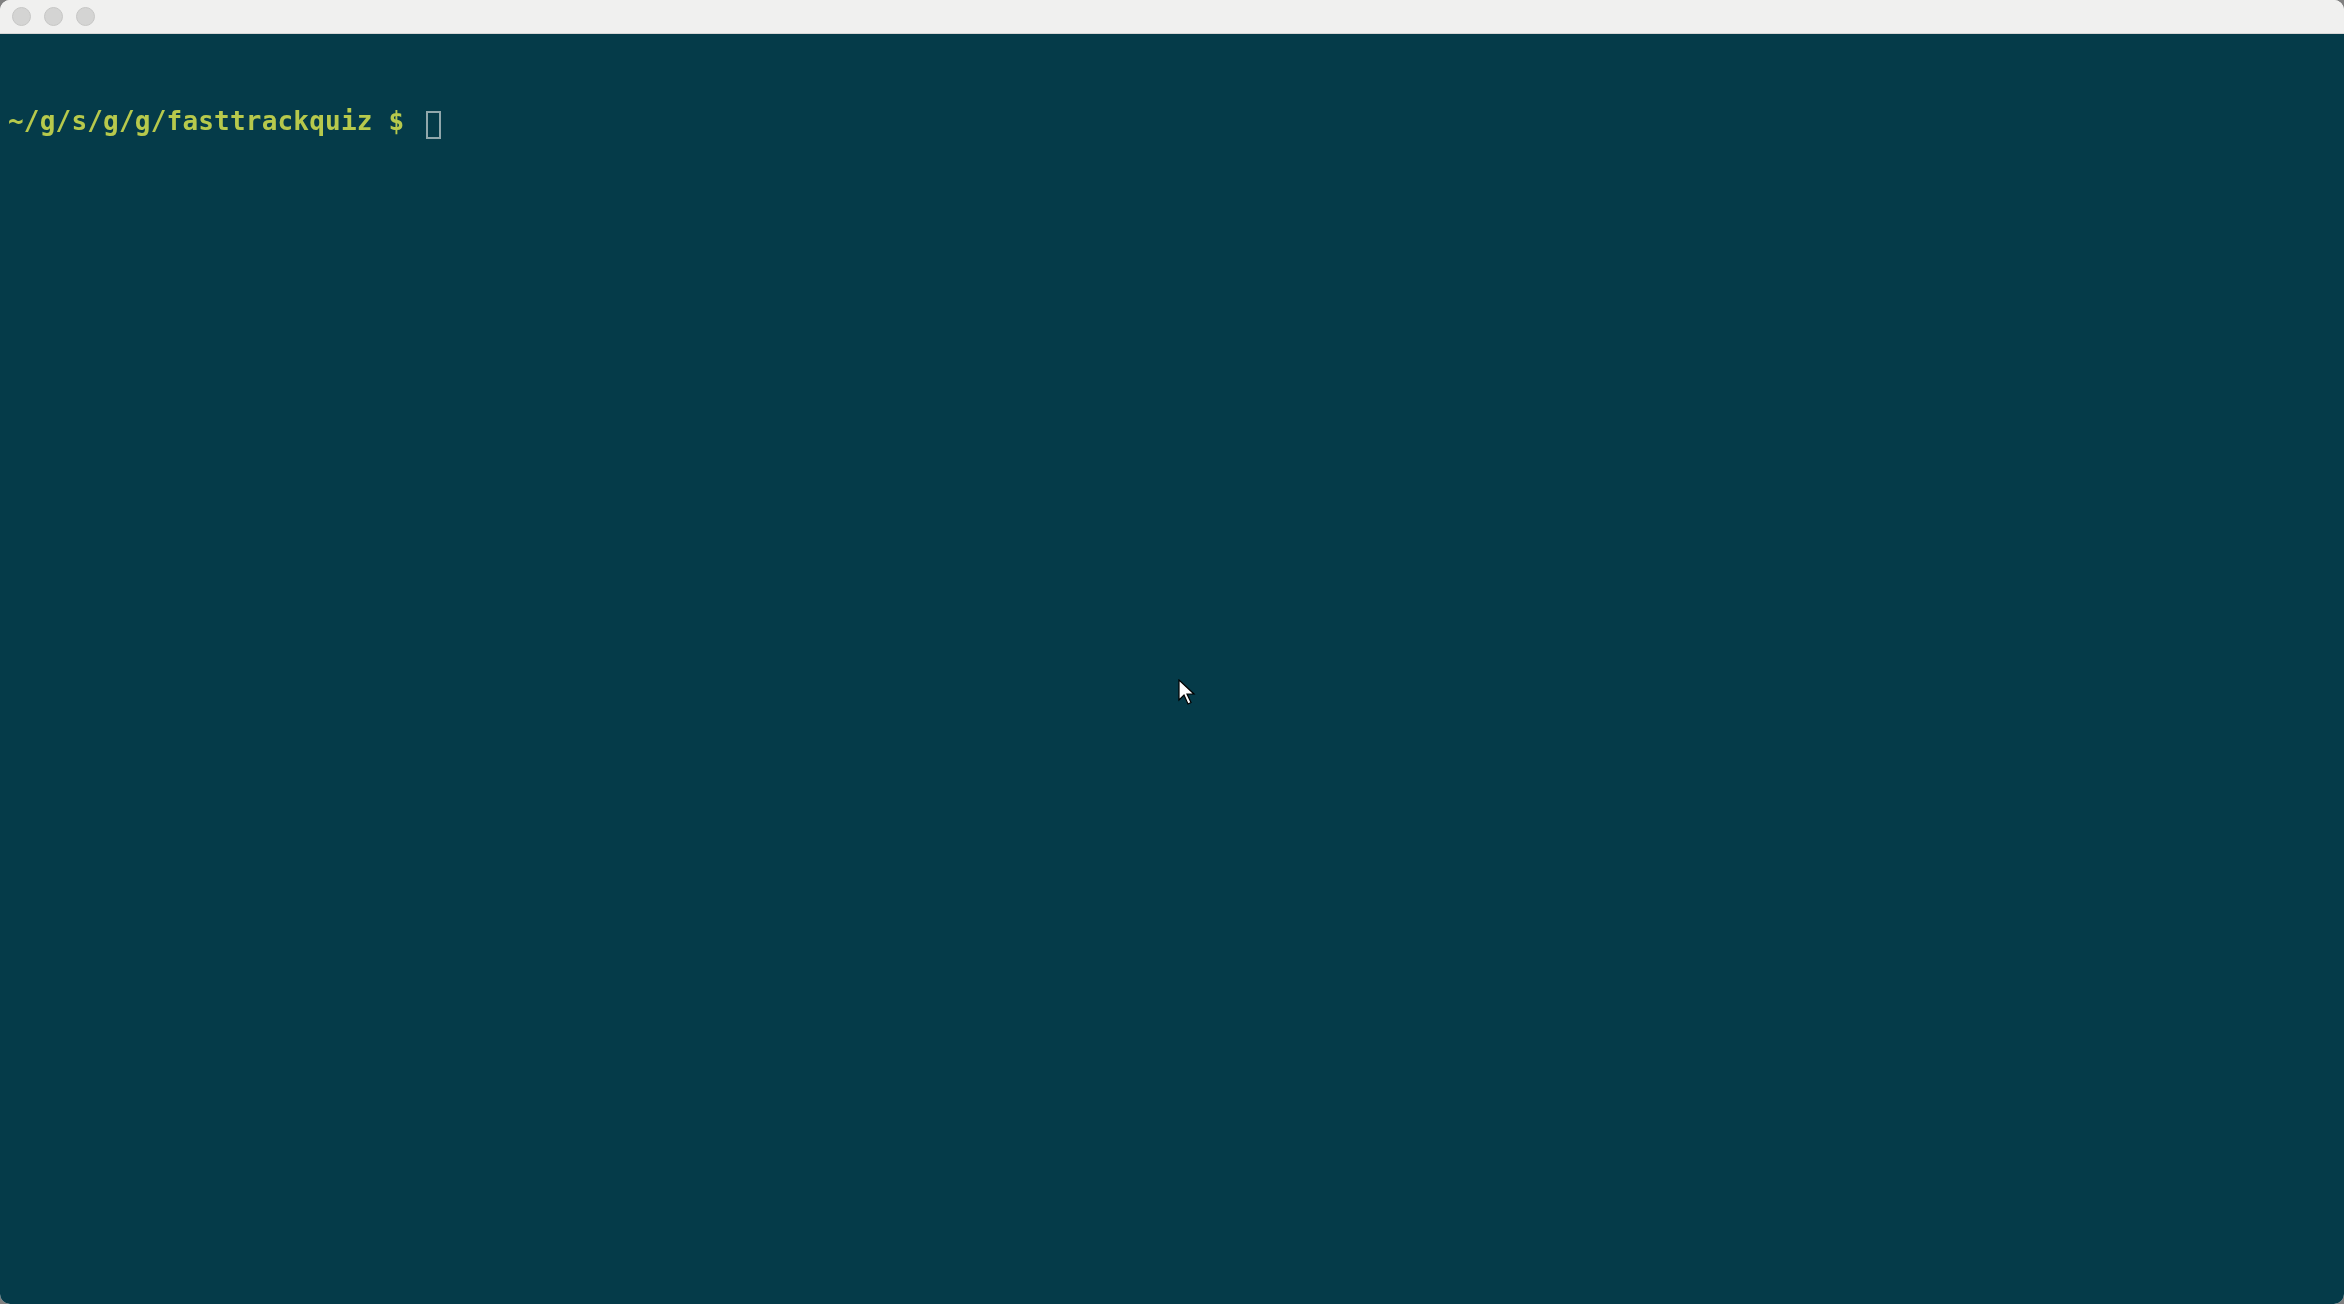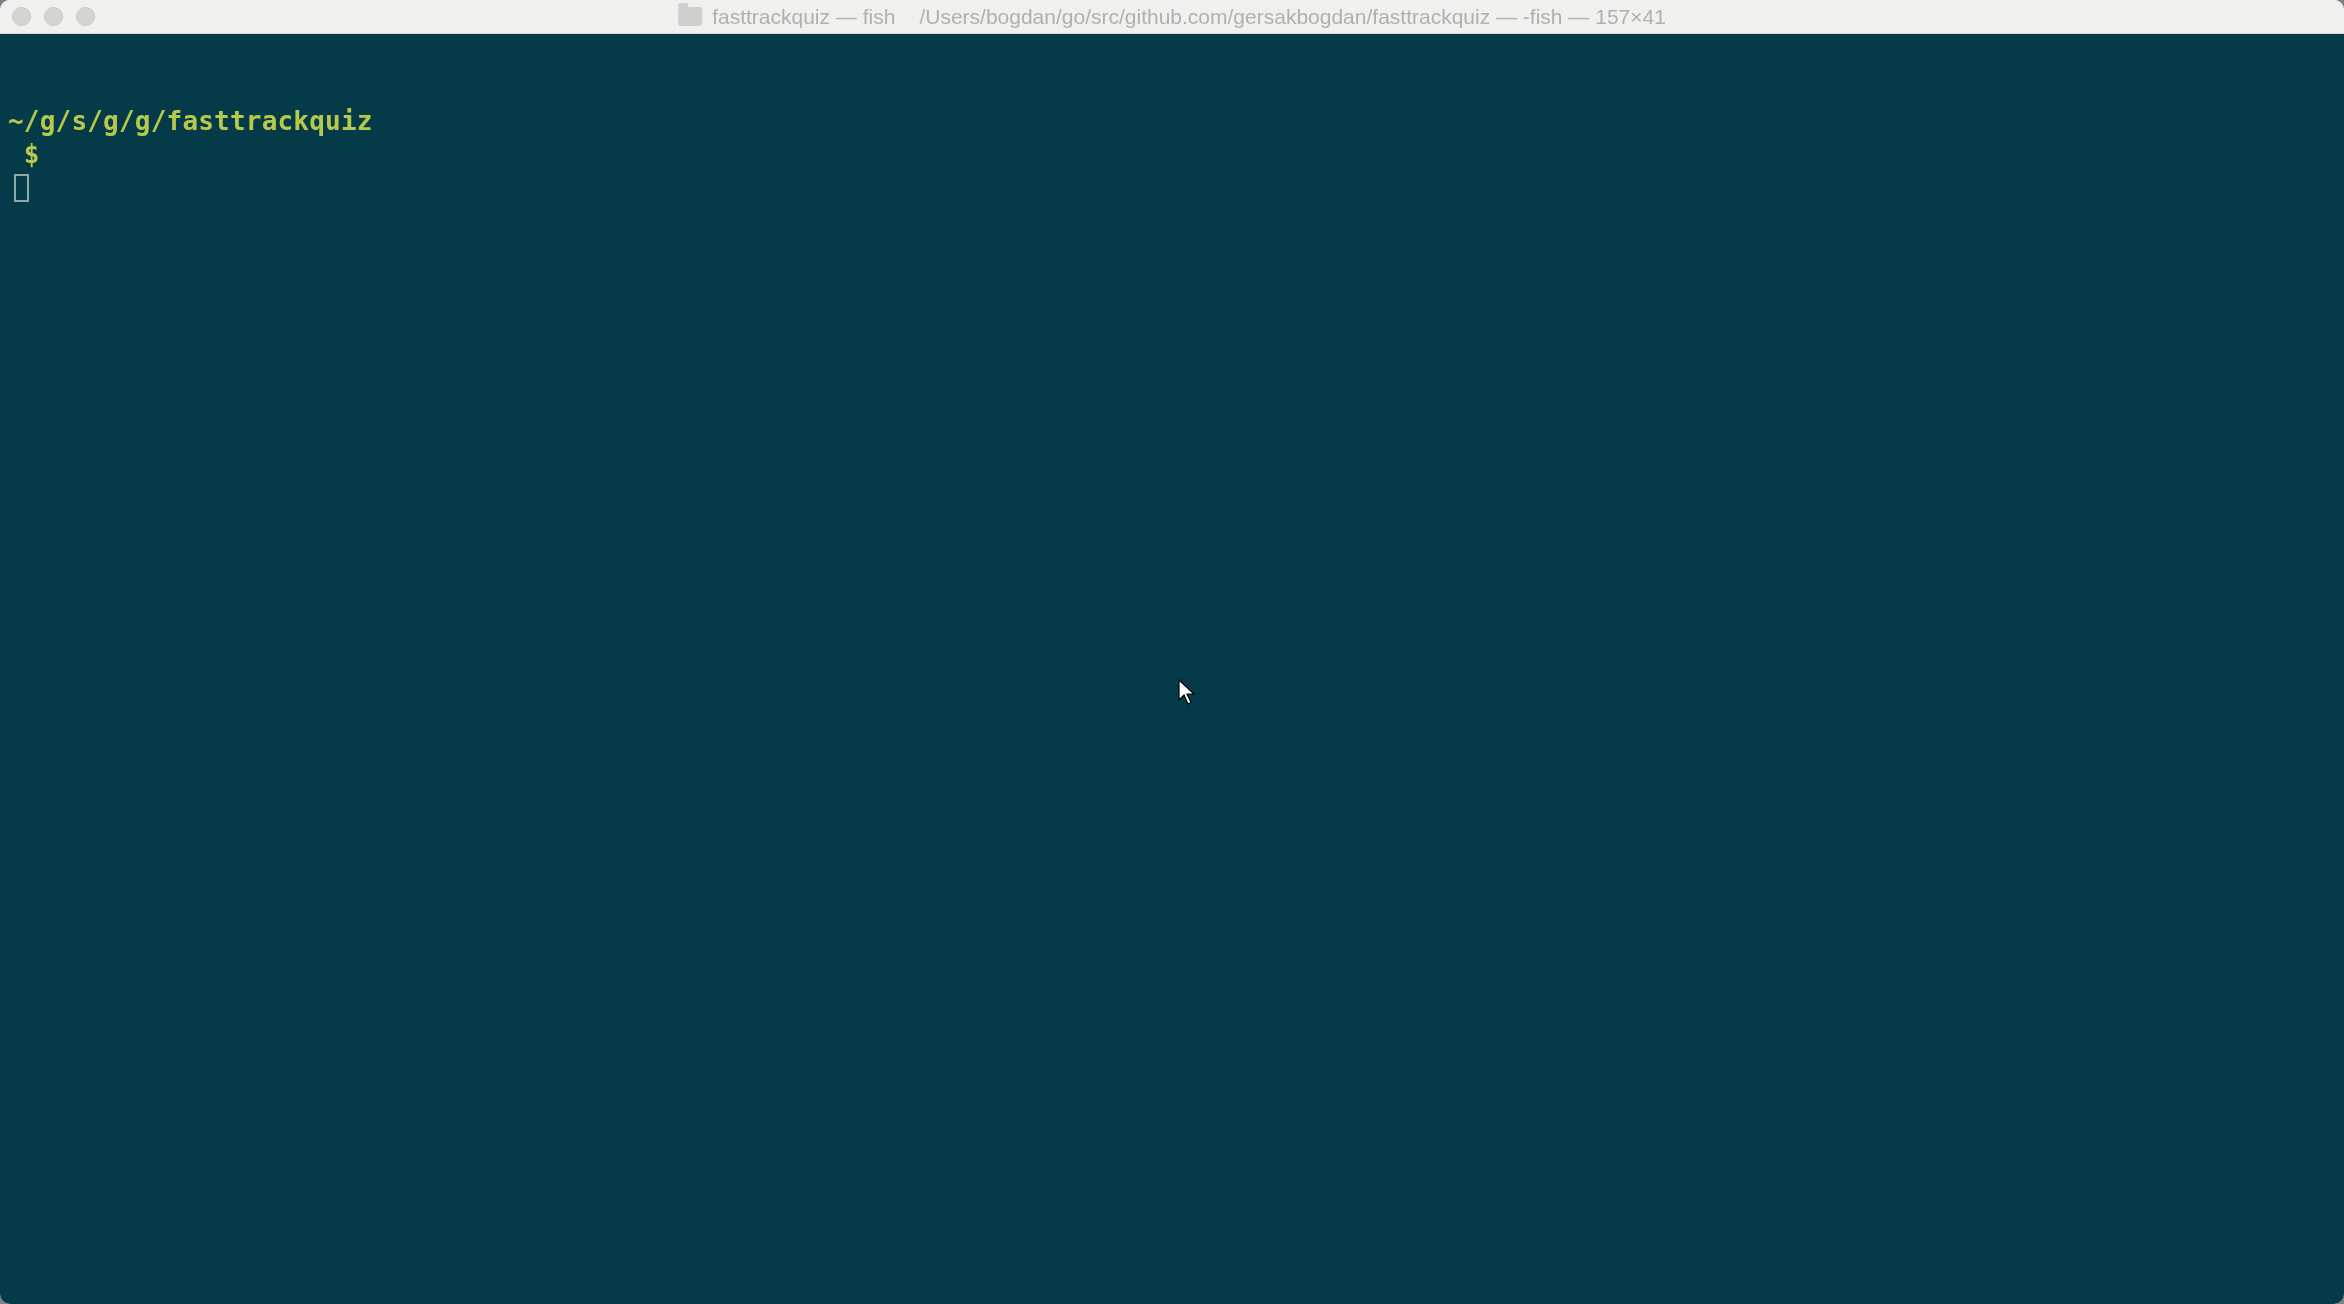--- a/index.html
+++ b/index.html
@@ -84,22 +84,21 @@
     font-size: 26px;
     line-height: 1.25;
     white-space: pre;
     color: #d9e5e7;
     font-family: ui-monospace, "SF Mono", Menlo, Monaco, Consolas, monospace;
     position: relative;
     letter-spacing: 0.2px;
   }
   .prompt-line {
     display: flex;
-    align-items: flex-start;
-    flex-direction: column;
+    align-items: center;
   }
   .prompt-path { color: #b7c94c; font-weight: 600; }
   .prompt-symbol { color: #b7c94c; font-weight: 600; }
   .cursor {
     display: inline-block;
     width: 15px;
     height: 28px;
     border: 2px solid #91a7ab;
     margin-left: 6px;
     transform: translateY(4px);
@@ -116,25 +115,20 @@
 </head>
 <body>
 
 <div class="window">
   <div class="titlebar">
     <div class="traffic-lights">
       <div class="tl"></div>
       <div class="tl"></div>
       <div class="tl"></div>
     </div>
-    <div class="title-center">
-      <span class="folder-icon"></span>
-      <span class="title-app">fasttrackquiz — fish</span>
-      <span class="title-path">/Users/bogdan/go/src/github.com/gersakbogdan/fasttrackquiz — -fish — 157×41</span>
-    </div>
   </div>
   <div class="terminal">
     <div class="prompt-line">
       <span class="prompt-path">~/g/s/g/g/fasttrackquiz</span>
       <span class="prompt-symbol"> $ </span>
       <span class="cursor"></span>
     </div>
     <svg class="mouse-pointer" viewBox="0 0 20 28">
       <path d="M1 1 L1 21 L6 16 L10 25 L13 23.5 L9 15 L16 15 Z" fill="#ffffff" stroke="#000000" stroke-width="1.2"></path>
     </svg>

